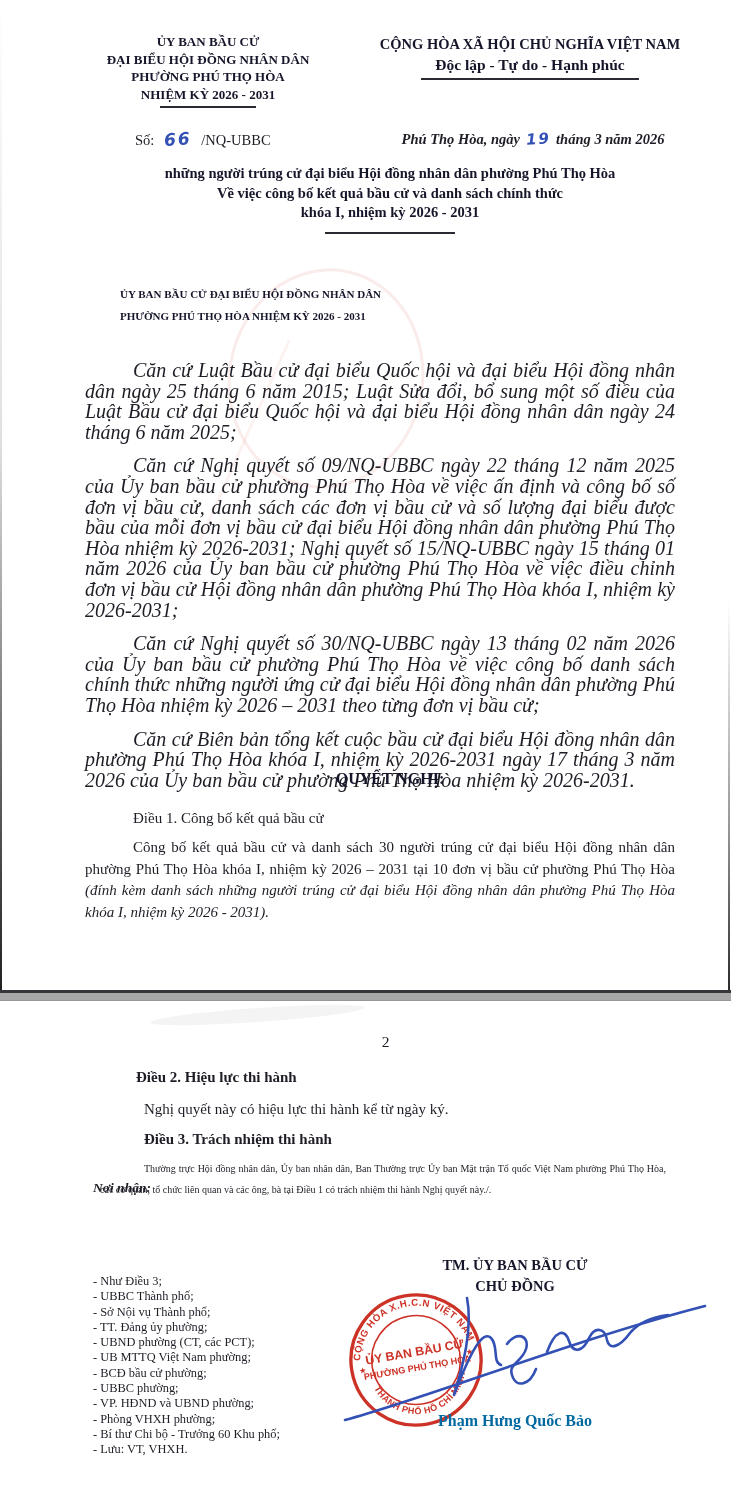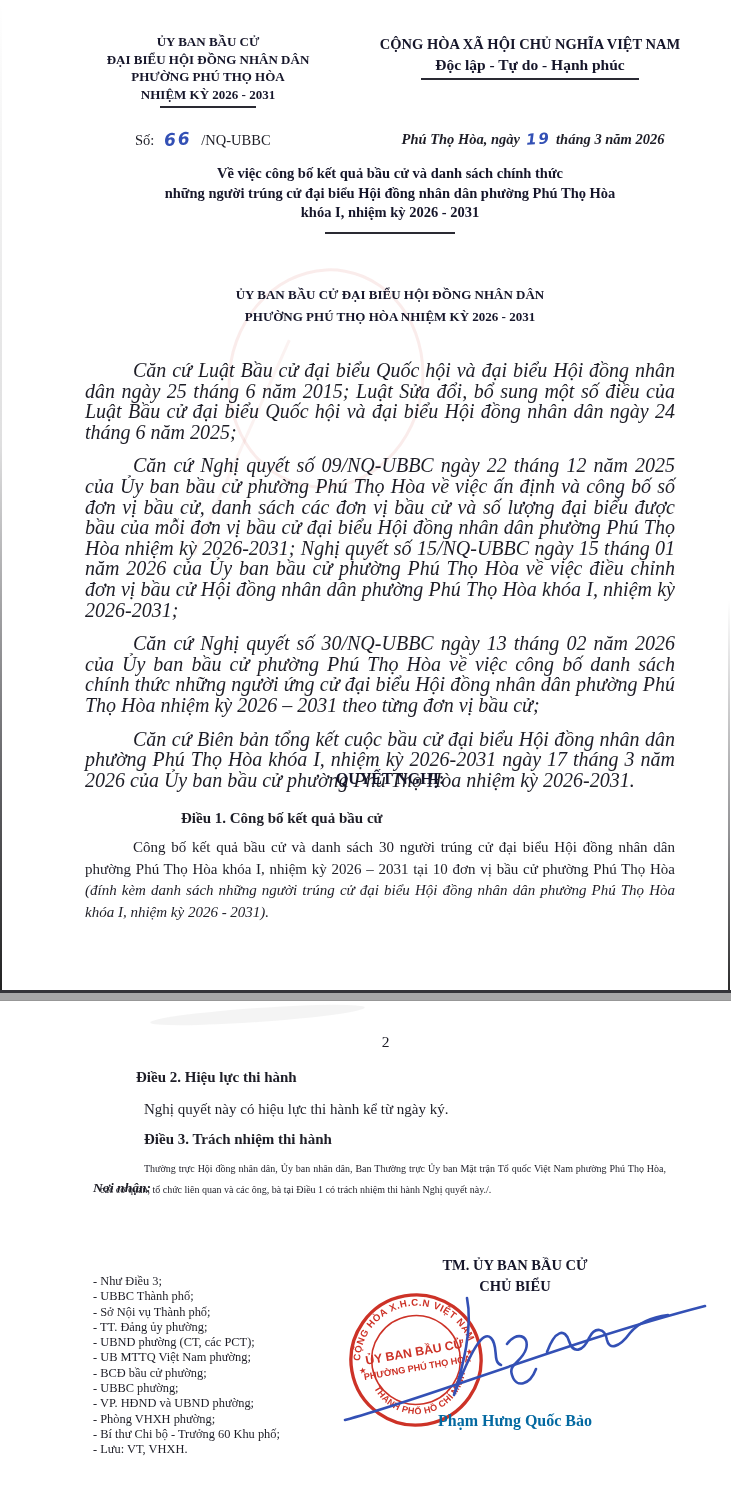--- a/index.html
+++ b/index.html
@@ -23,29 +23,29 @@
     font-size:17px;font-weight:bold;display:inline-block;transform:rotate(-4deg);
     letter-spacing:2px;padding:0 6px;}
   .date-row{left:378px;top:130px;width:310px;text-align:center;
     font-weight:bold;font-style:italic;font-size:14.5px;}
   .date-row .hand{font-size:15px;padding:0 2px;}
   
   .title-block{left:120px;top:164px;width:540px;text-align:center;color:#16162a;}
   .title-block .t1{font-weight:bold;font-size:17px;letter-spacing:.5px;line-height:22px;}
   .title-block .t2{font-weight:bold;font-size:14.5px;line-height:19.5px;}
   .title-block .rule{width:130px;height:2px;background:#2a2a33;margin:9px auto 0;}
-  .authority{left:120px;top:284px;width:540px;text-align:center;
-    font-weight:bold;font-size:13px;line-height:21.5px;color:#16162a;}
+  .authority{left:120px;top:284px;width:540px;text-align:left;
+    font-weight:bold;font-size:11px;line-height:21.5px;color:#16162a;}
   
   .recitals{left:85px;top:360px;width:590px;font-style:italic;font-size:20px;
     line-height:20.6px;text-align:justify;}
   .recitals p{margin:0 0 13px 0;text-indent:48px;}
   .resolve{left:120px;top:770px;width:540px;text-align:center;
     font-weight:bold;font-size:16px;color:#16162a;}
-  .art1-h{left:133px;top:810px;font-weight:bold;font-size:15px;margin-left:48px;}
+  .art1-h{left:133px;top:810px;font-weight:normal;font-size:15px;}
   .art1-b{left:85px;top:837px;width:590px;font-size:15px;line-height:21.6px;
     text-align:justify;text-indent:48px;}
   
   .edge-left{left:0;top:0;width:2px;height:990px;
     background:linear-gradient(to bottom,rgba(40,40,45,0) 0%,rgba(40,40,45,.15) 45%,rgba(40,40,45,.75) 80%,#222 100%);}
   .edge-right{left:728px;top:600px;width:2px;height:390px;
     background:linear-gradient(to bottom,rgba(40,40,45,0) 0%,rgba(40,40,45,.5) 60%,#2c2c2c 100%);}
   .sep-line{left:0;top:990px;width:731px;height:2.5px;background:#35353a;}
   .sep-bar{left:0;top:992.5px;width:731px;height:7px;background:#a8a8a8;border-bottom:1px solid #979797;}
   .smudge{left:150px;top:1008px;width:215px;height:14px;background:rgba(120,120,120,.08);
@@ -100,22 +100,22 @@
       <span>/NQ-UBBC</span>
     </div>
 
     <div class="abs date-row">
       <span>Phú Thọ Hòa, ngày</span>
       <span class="hand">19</span>
       <span>tháng 3 năm 2026</span>
     </div>
 
     <div class="abs title-block">
+      <div class="t2">những người trúng cử đại biểu Hội đồng nhân dân phường Phú Thọ Hòa</div>
       <div class="t2">Về việc công bố kết quả bầu cử và danh sách chính thức</div>
-      <div class="t2">những người trúng cử đại biểu Hội đồng nhân dân phường Phú Thọ Hòa</div>
       <div class="t2">khóa I, nhiệm kỳ 2026 - 2031</div>
       <div class="rule"></div>
     </div>
 
     <div class="abs authority">
       <div>ỦY BAN BẦU CỬ ĐẠI BIỂU HỘI ĐỒNG NHÂN DÂN</div>
       <div>PHƯỜNG PHÚ THỌ HÒA NHIỆM KỲ 2026 - 2031</div>
     </div>
 
     <div class="abs recitals">
@@ -159,21 +159,21 @@
       <div>- BCĐ bầu cử phường;</div>
       <div>- UBBC phường;</div>
       <div>- VP. HĐND và UBND phường;</div>
       <div>- Phòng VHXH phường;</div>
       <div>- Bí thư Chi bộ - Trưởng 60 Khu phố;</div>
       <div>- Lưu: VT, VHXH.</div>
     </div>
 
     <div class="abs tm-block">
       <div>TM. ỦY BAN BẦU CỬ</div>
-      <div>CHỦ BIỂU</div>
+      <div>CHỦ ĐỒNG</div>
     </div>
 
     <svg class="abs stamp-svg" width="138" height="138" viewBox="0 0 140 140">
       <defs>
         <path id="arcTop" d="M 13,72 A 57,57 0 0 1 127,72"></path>
         <path id="arcBot" d="M 21,76 A 49,49 0 0 0 119,76"></path>
       </defs>
       <g transform="rotate(-10 70 70)" stroke="none">
         <circle cx="70" cy="70" r="66" fill="none" stroke="#cd3227" stroke-width="3.4"></circle>
         <circle cx="70" cy="70" r="45" fill="none" stroke="#cd3227" stroke-width="1.6"></circle>

